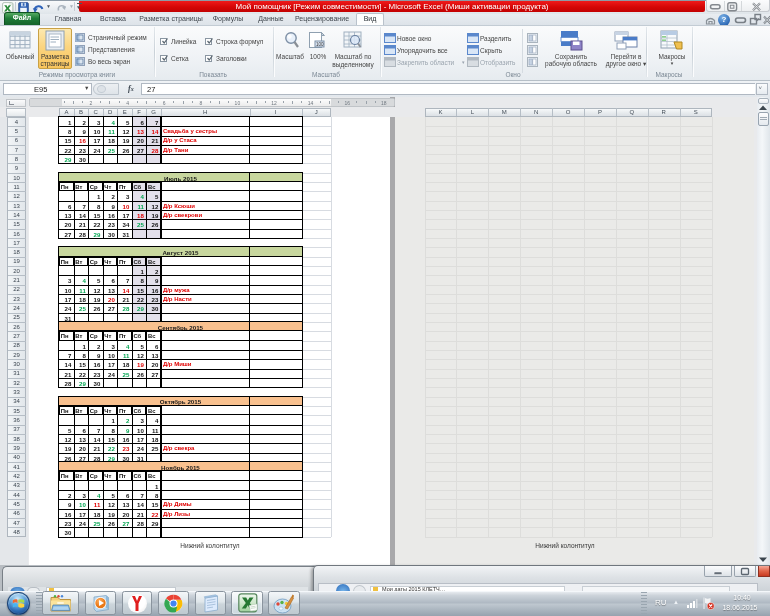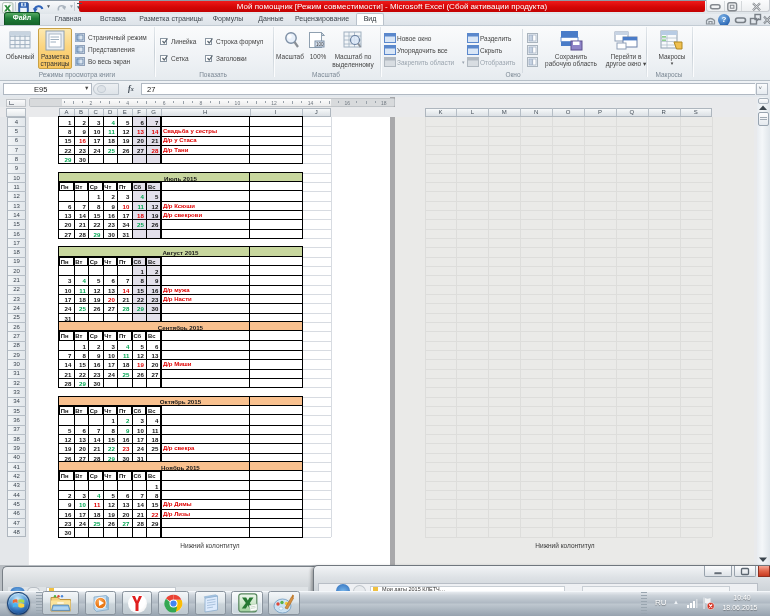--- a/index.html
+++ b/index.html
@@ -4,21 +4,21 @@
 *{margin:0;padding:0;box-sizing:border-box}
 html,body{width:770px;height:616px;overflow:hidden}
 body{font-family:"Liberation Sans",sans-serif;position:relative;background:#e8ebee}
 .abs{position:absolute}
 .tx{position:absolute;white-space:nowrap}
 </style></head><body>
 
 <div class="abs" style="left:0;top:0;width:770px;height:14px;background:linear-gradient(#fafbfc,#dfe5ea)"></div>
 <div class="abs" style="left:0;top:0;width:770px;height:1px;background:#8e9aa6"></div>
 <div class="abs" style="left:79px;top:1px;width:626px;height:11px;background:linear-gradient(#ef1b1b,#d40606 55%,#c30202);border-radius:0 0 2px 2px"></div>
-<div class="tx" style="left:79px;top:2px;width:626px;text-align:center;font-size:8px;color:#fff">Мой помощник  [Режим совместимости]  -  Microsoft Excel (Сбой активации продукта)</div>
+<div class="tx" style="left:79px;top:2px;width:626px;text-align:center;font-size:8px;color:#fff">Мой помощник  [Режим совместимости]  -  Microsoft Excel (Миши активации продукта)</div>
 <svg class="abs" style="left:2px;top:1.5px" width="12" height="12">
     <rect x="0.6" y="0.6" width="10.4" height="10.4" rx="1.5" fill="#fdfefd" stroke="#9fb4a4" stroke-width="0.8"></rect>
     <path d="M7.2 2 L10.4 2 L10.4 9.8 L5 9.8" fill="none" stroke="#b9cbc0" stroke-width="0.7"></path>
     <path d="M2.2 3.2 L4.6 3.2 L5.6 5.2 L6.7 3.2 L9 3.2 L6.8 6.3 L9.2 9.6 L6.8 9.6 L5.6 7.4 L4.4 9.6 L2 9.6 L4.4 6.3 Z" fill="#2a8a3a"></path>
   </svg>
 <div class="abs" style="left:15px;top:2px;width:1px;height:9px;background:#c4cbd3"></div>
 <svg class="abs" style="left:18px;top:2px" width="11" height="11">
     <rect x="0.6" y="0.6" width="9.8" height="9.8" rx="1.4" fill="#3062b4" stroke="#24498a" stroke-width="0.7"></rect>
     <rect x="3" y="0.8" width="5" height="3.6" fill="#c9daf0"></rect>
     <rect x="4.8" y="1.2" width="1.6" height="2.6" fill="#3062b4"></rect>

